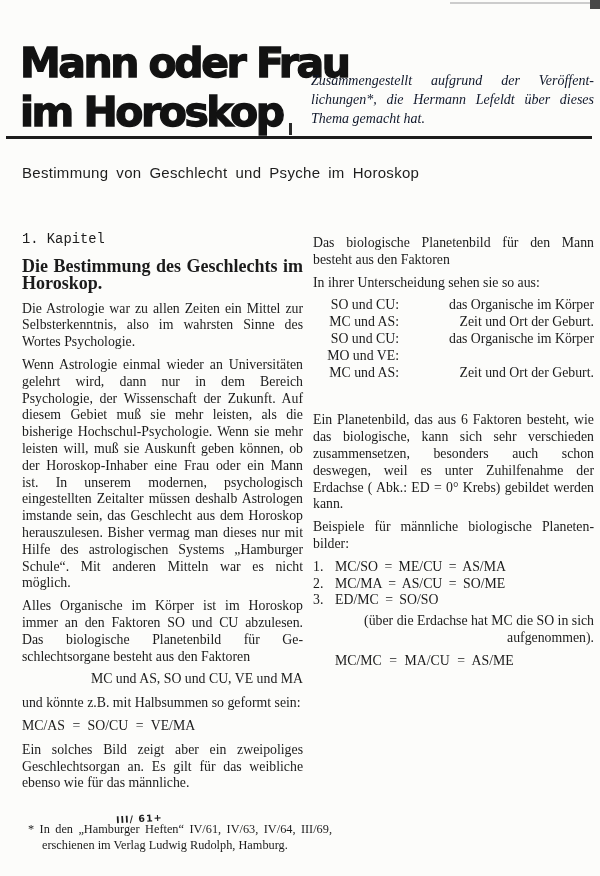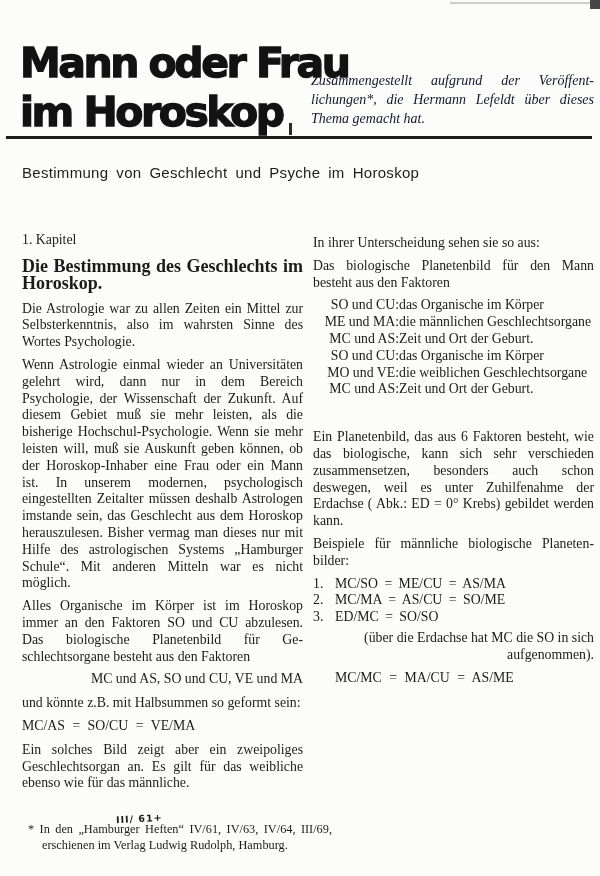--- a/index.html
+++ b/index.html
@@ -30,29 +30,29 @@
     position:absolute; left:22px; top:164px; margin:0;
     font-family:"Liberation Sans", sans-serif; font-weight:normal;
     font-size:15px; letter-spacing:.3px; word-spacing:3.5px; color:#1d1d1d;
   }
 
   
   .col { position:absolute; top:232px; width:281px; font-size:13.8px; line-height:16.8px; text-align:justify; }
   .col-left  { left:22px; }
   .col-right { left:313px; top:235px; }
   .col p { margin:0 0 6px 0; }
-  .chapter   { margin-bottom:9px !important; }
+  .chapter   { margin-bottom:9px !important;font-family:Liberation Mono, monospace; }
   .bold-head { font-weight:bold; font-size:18px; line-height:17.4px; margin-bottom:8px !important; }
   .formula   { word-spacing:4px; text-align:left; margin:1px 0 7px 0 !important; }
   .factors-line { text-align:right; margin:1px 0 7px 0 !important; }
 
   .deflist { margin:0; }
   .defrow  { display:flex; }
   .dlabel  { flex:0 0 86px; text-align:right; }
-  .ddesc   { flex:1; text-align:left; }
+  .ddesc   { flex:1; text-align:right; }
 
   .gap-lg { margin-top:38px !important; }
   .gap-md { margin-top:31px !important; }
 
   .numlist { margin:2px 0 4px 0; }
   .numrow  { display:flex; text-align:left; }
   .nnum    { flex:0 0 22px; }
   .nformula{ flex:1; word-spacing:3px; }
   .paren   { text-align:right; margin-top:4px !important;font-family:Liberation Serif, serif; }
   .final-formula { padding-left:22px; text-align:left; word-spacing:4px; margin-top:5px !important; }
@@ -95,45 +95,40 @@
     <p>Die Astrologie war zu allen Zeiten ein Mittel zur Selbsterkenntnis, also im wahrsten Sinne des Wortes Psychologie.</p>
     <p>Wenn Astrologie einmal wieder an Universi­täten gelehrt wird, dann nur in dem Bereich Psychologie, der Wissenschaft der Zukunft. Auf diesem Gebiet muß sie mehr leisten, als die bisherige Hochschul-Psychologie. Wenn sie mehr leisten will, muß sie Auskunft geben können, ob der Horoskop-Inhaber eine Frau oder ein Mann ist. In unserem moder­nen, psychologisch eingestellten Zeitalter müssen deshalb Astrologen imstande sein, das Geschlecht aus dem Horoskop herauszu­lesen. Bisher vermag man dieses nur mit Hilfe des astrologischen Systems „Hamburger Schule“. Mit anderen Mitteln war es nicht möglich.</p>
     <p>Alles Organische im Körper ist im Horoskop immer an den Faktoren SO und CU abzule­sen. Das biologische Planetenbild für Ge­schlechtsorgane besteht aus den Faktoren</p>
     <p class="factors-line">MC und AS, SO und CU, VE und MA</p>
     <p>und könnte z.B. mit Halbsummen so geformt sein:</p>
     <p class="formula">MC/AS = SO/CU = VE/MA</p>
     <p>Ein solches Bild zeigt aber ein zweipoliges Geschlechtsorgan an. Es gilt für das weibliche ebenso wie für das männliche.</p>
   </section>
 
   <section class="col col-right">
+    <p>Das biologische Planetenbild für den Mann besteht aus den Faktoren</p>
     <p>In ihrer Unterscheidung sehen sie so aus:</p>
-    <p>Das biologische Planetenbild für den Mann besteht aus den Faktoren</p>
     <div class="deflist">
       <div class="defrow">
         <span class="dlabel">SO und CU:</span>
         <span class="ddesc">das Organische im Körper</span>
-      </div>
-      <div class="defrow">
-        <span class="dlabel">ME und MA:</span>
-        <span class="ddesc">die männlichen Geschlechts­organe</span>
       </div>
       <div class="defrow">
         <span class="dlabel">MC und AS:</span>
         <span class="ddesc">Zeit und Ort der Geburt.</span>
       </div>
     </div>
 
     <div class="deflist">
       <div class="defrow">
         <span class="dlabel">SO und CU:</span>
         <span class="ddesc">das Organische im Körper</span>
       </div>
       <div class="defrow">
         <span class="dlabel">MO und VE:</span>
-        <span class="ddesc">die weiblichen Geschlechts­organe</span>
       </div>
       <div class="defrow">
         <span class="dlabel">MC und AS:</span>
         <span class="ddesc">Zeit und Ort der Geburt.</span>
       </div>
     </div>
 
     <p class="gap-md">Ein Planetenbild, das aus 6 Faktoren besteht, wie das biologische, kann sich sehr verschie­den zusammensetzen, besonders auch schon deswegen, weil es unter Zuhilfenahme der Erdachse ( Abk.: ED = 0° Krebs) gebildet werden kann.</p>
     <p>Beispiele für männliche biologische Planeten­bilder:</p>
 

